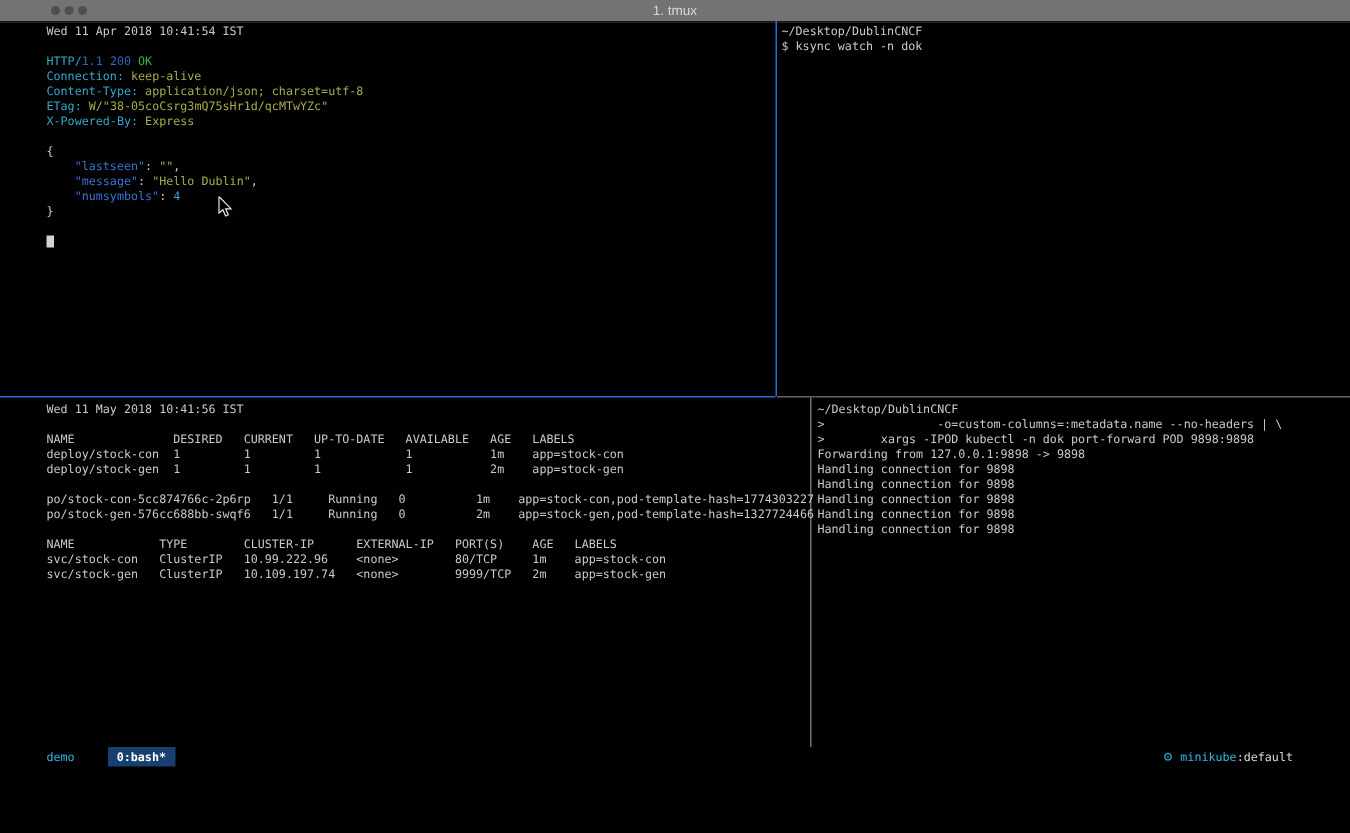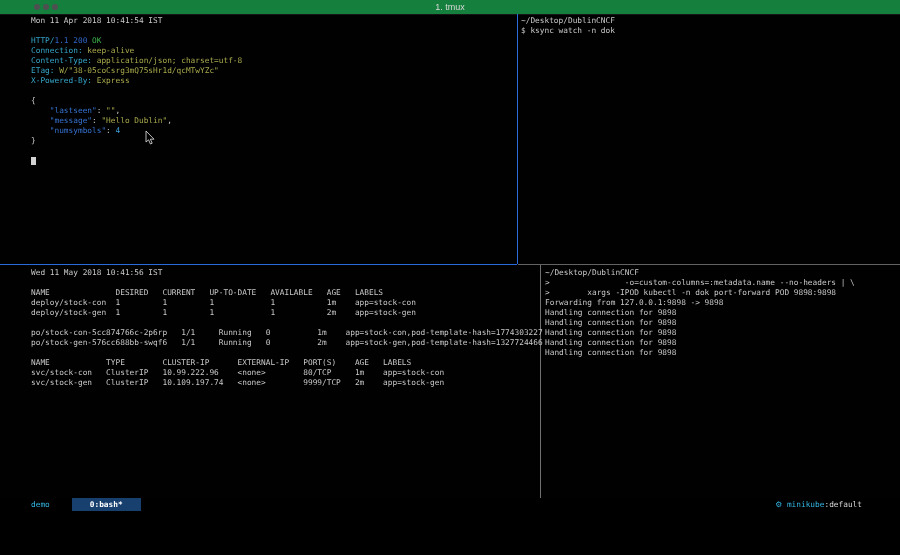--- a/index.html
+++ b/index.html
@@ -1,18 +1,18 @@
 <!DOCTYPE html>
 <html><head>
 <meta charset="utf-8">
 <style>
   html,body{margin:0;padding:0;width:900px;height:555px;background:#000;overflow:hidden}
   body{font-family:"DejaVu Sans Mono",monospace;font-size:7.8px;color:#c9c9c9;position:relative}
   .window{position:absolute;top:0;left:0;width:900px;height:511px;background:#010101}
-  .titlebar{position:absolute;top:0;left:0;width:900px;height:14px;background:#15803d;border-bottom:1px solid #151515}
+  .titlebar{position:absolute;top:0;left:0;width:900px;height:14px;background:#737373;border-bottom:1px solid #151515}
   .lights{position:absolute;left:34px;top:4px;display:flex;gap:3px}
   .light{width:6px;height:6px;border-radius:50%;background:#4f4f52}
   .wtitle{position:absolute;left:0;right:0;top:2px;text-align:center;font-family:"Liberation Sans",sans-serif;font-size:9px;color:#d8d8d8}
   .pane{position:absolute}
   .ln{height:10px;line-height:10px;white-space:pre}
   .cyn{color:#36a6c9}
   .blu{color:#3066c8}
   .grn{color:#3cb44b}
   .yel{color:#a9aa4d}
   .key{color:#3673d1}
@@ -20,42 +20,42 @@
   .vdiv,.hdiv{position:absolute}
   .vdiv-top{left:517px;top:14px;width:1px;height:250px;background:#2a6bdb}
   .hdiv-left{left:0;top:264px;width:517px;height:1px;background:#2a6bdb}
   .hdiv-right{left:518px;top:264px;width:382px;height:1px;background:#636363}
   .vdiv-bottom{left:540px;top:265px;width:1px;height:233px;background:#707070}
   .cursor{display:inline-block;width:5px;height:8px;background:#d2d2d2;vertical-align:middle}
   .statusbar{position:absolute;top:498px;left:0;width:900px;height:13px;line-height:13px;background:#000}
   .sb-left{position:absolute;left:31px;top:0;display:flex;gap:22px}
   .sb-right{position:absolute;right:38px;top:0}
   .sb-session{color:#34b4e2}
-  .sb-win{color:#ffffff;font-weight:bold;background:#17406f;padding:0 18px}
+  .sb-win{color:#ffffff;font-weight:bold;background:#17406f;padding:0 6px}
   .sb-kicon{color:#34b4e2;font-family:"DejaVu Sans",sans-serif}
   .sb-cluster{color:#34b4e2}
   .sb-ns{color:#d8d8d8}
   .mouse{position:absolute;left:145px;top:131px;width:10px;height:14px}
 </style>
 </head>
 <body>
 
 <div class="window">
 
   <div class="titlebar">
     <div class="lights">
       <span class="light"></span>
       <span class="light"></span>
       <span class="light"></span>
     </div>
     <div class="wtitle">1. tmux</div>
   </div>
 
   <div class="pane" style="top:16px;left:31px;width:485px;height:247px">
-    <div class="ln">Mon 11 Apr 2018 10:41:54 IST</div>
+    <div class="ln">Wed 11 Apr 2018 10:41:54 IST</div>
     <div class="ln"></div>
     <div class="ln"><span class="cyn">HTTP/</span><span class="blu">1.1 200</span><span class="grn"> OK</span></div>
     <div class="ln"><span class="cyn">Connection:</span><span class="yel"> keep-alive</span></div>
     <div class="ln"><span class="cyn">Content-Type:</span><span class="yel"> application/json; charset=utf-8</span></div>
     <div class="ln"><span class="cyn">ETag:</span><span class="yel"> W/"38-05coCsrg3mQ75sHr1d/qcMTwYZc"</span></div>
     <div class="ln"><span class="cyn">X-Powered-By:</span><span class="yel"> Express</span></div>
     <div class="ln"></div>
     <div class="ln">{</div>
     <div class="ln"><span class="key">    "lastseen"</span><span>: </span><span class="yel">""</span><span>,</span></div>
     <div class="ln"><span class="key">    "message"</span><span>: </span><span class="yel">"Hello Dublin"</span><span>,</span></div>

